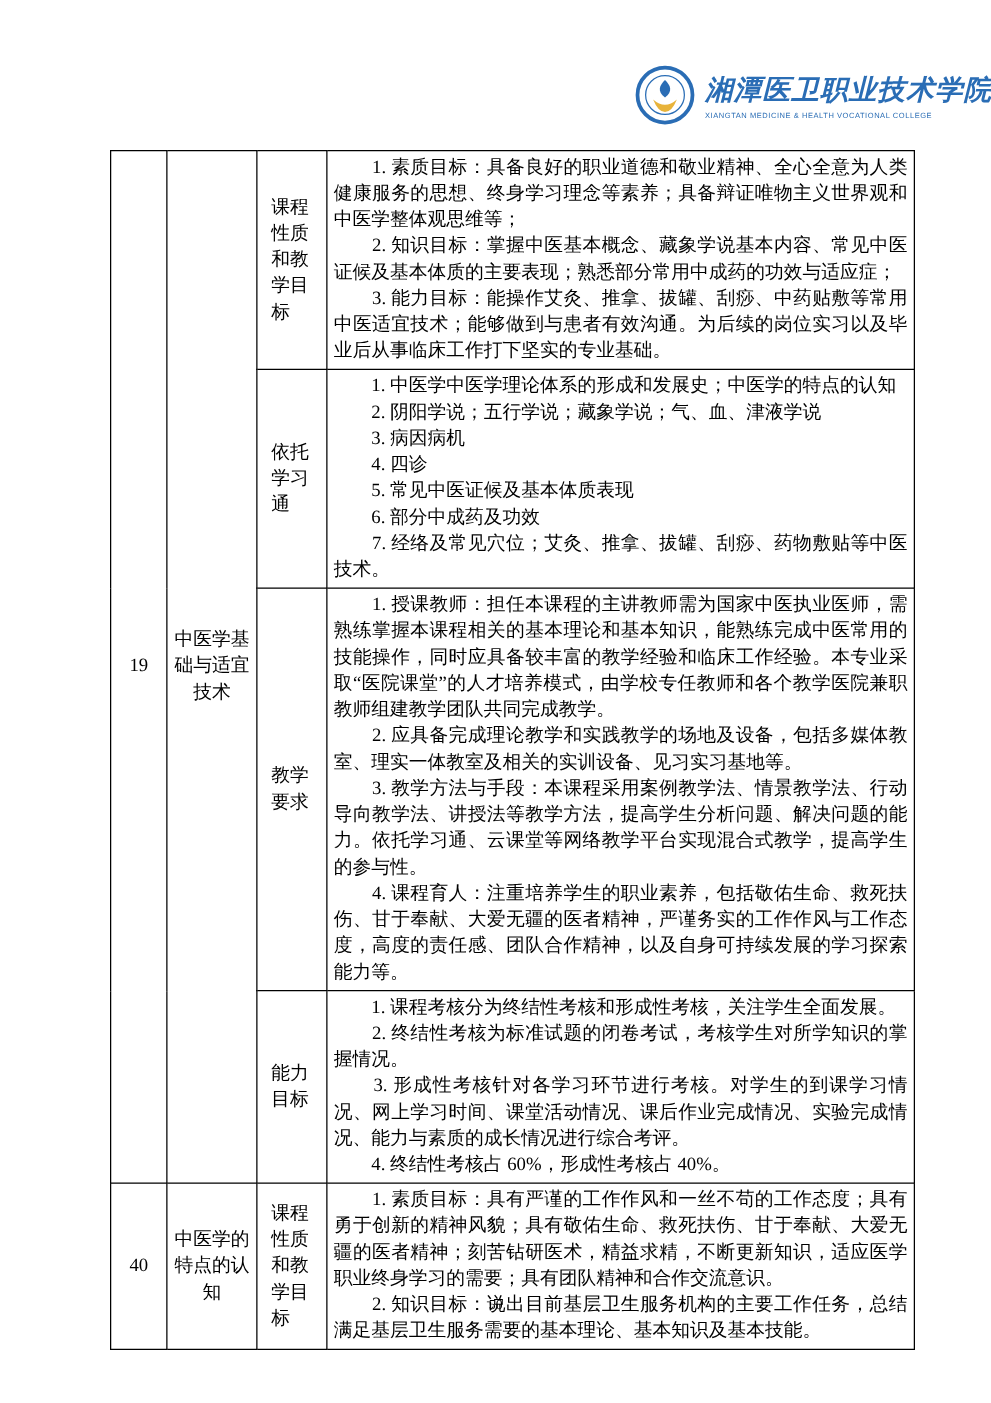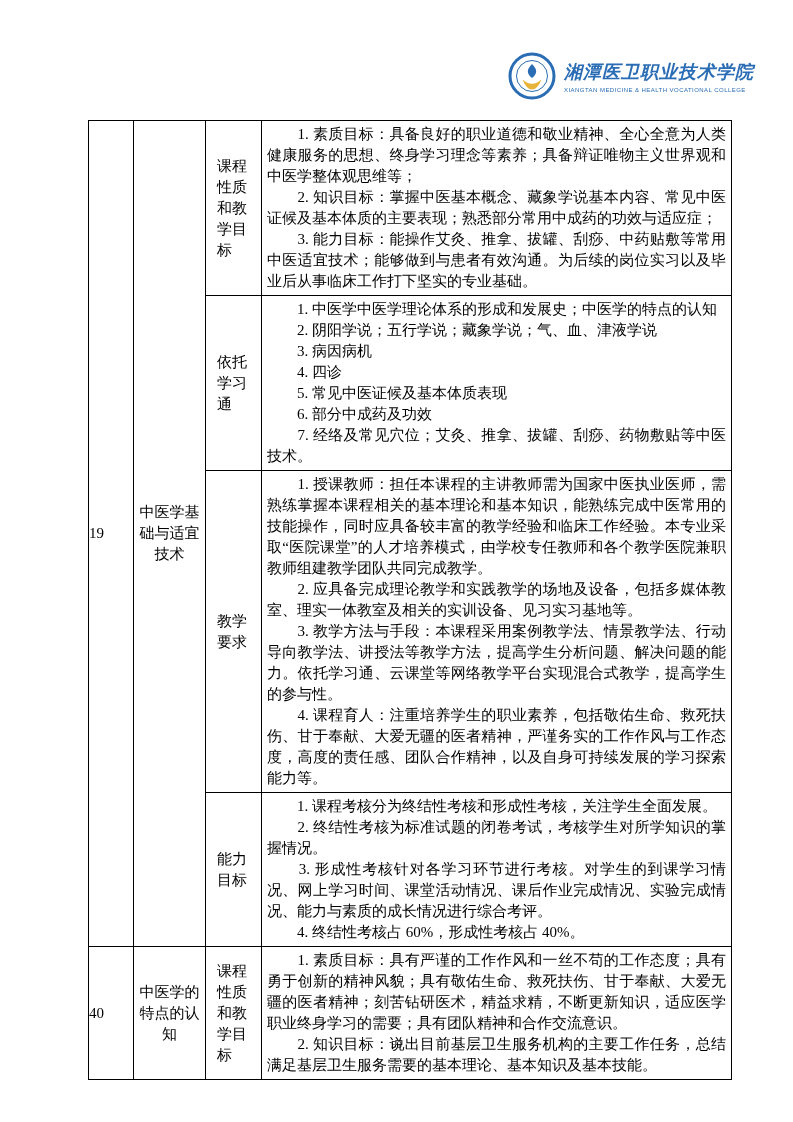--- a/index.html
+++ b/index.html
@@ -19,21 +19,21 @@
   .header {
     position: absolute;
     top: 52px; left: 508px;
     display: flex;
     align-items: center;
     gap: 8px;
   }
   .emblem { width: 48px; height: 48px; flex: 0 0 auto; }
   .logo-text { display: flex; flex-direction: column; justify-content: center; }
   .logo-zh {
-    font-size: 18px;
+    font-size: 22px;
     font-weight: bold;
     color: #2a6db5;
     letter-spacing: 1px;
     font-style: italic;
     white-space: nowrap;
   }
   .logo-en {
     font-size: 6px;
     color: #2a6db5;
     letter-spacing: 0.45px;
@@ -49,20 +49,21 @@
     border-collapse: collapse;
     table-layout: fixed;
   }
   .course-table td {
     border: 1px solid #000;
     font-size: 15px;
     line-height: 21px;
     overflow: hidden;
   }
   .num-cell {
+    text-align: center;
     vertical-align: middle;
   }
   .course-cell {
     text-align: center;
     vertical-align: middle;
     padding: 2px 4px;
     word-break: break-all;
     font-family: Liberation Serif, serif;
   }
   .label-cell {

